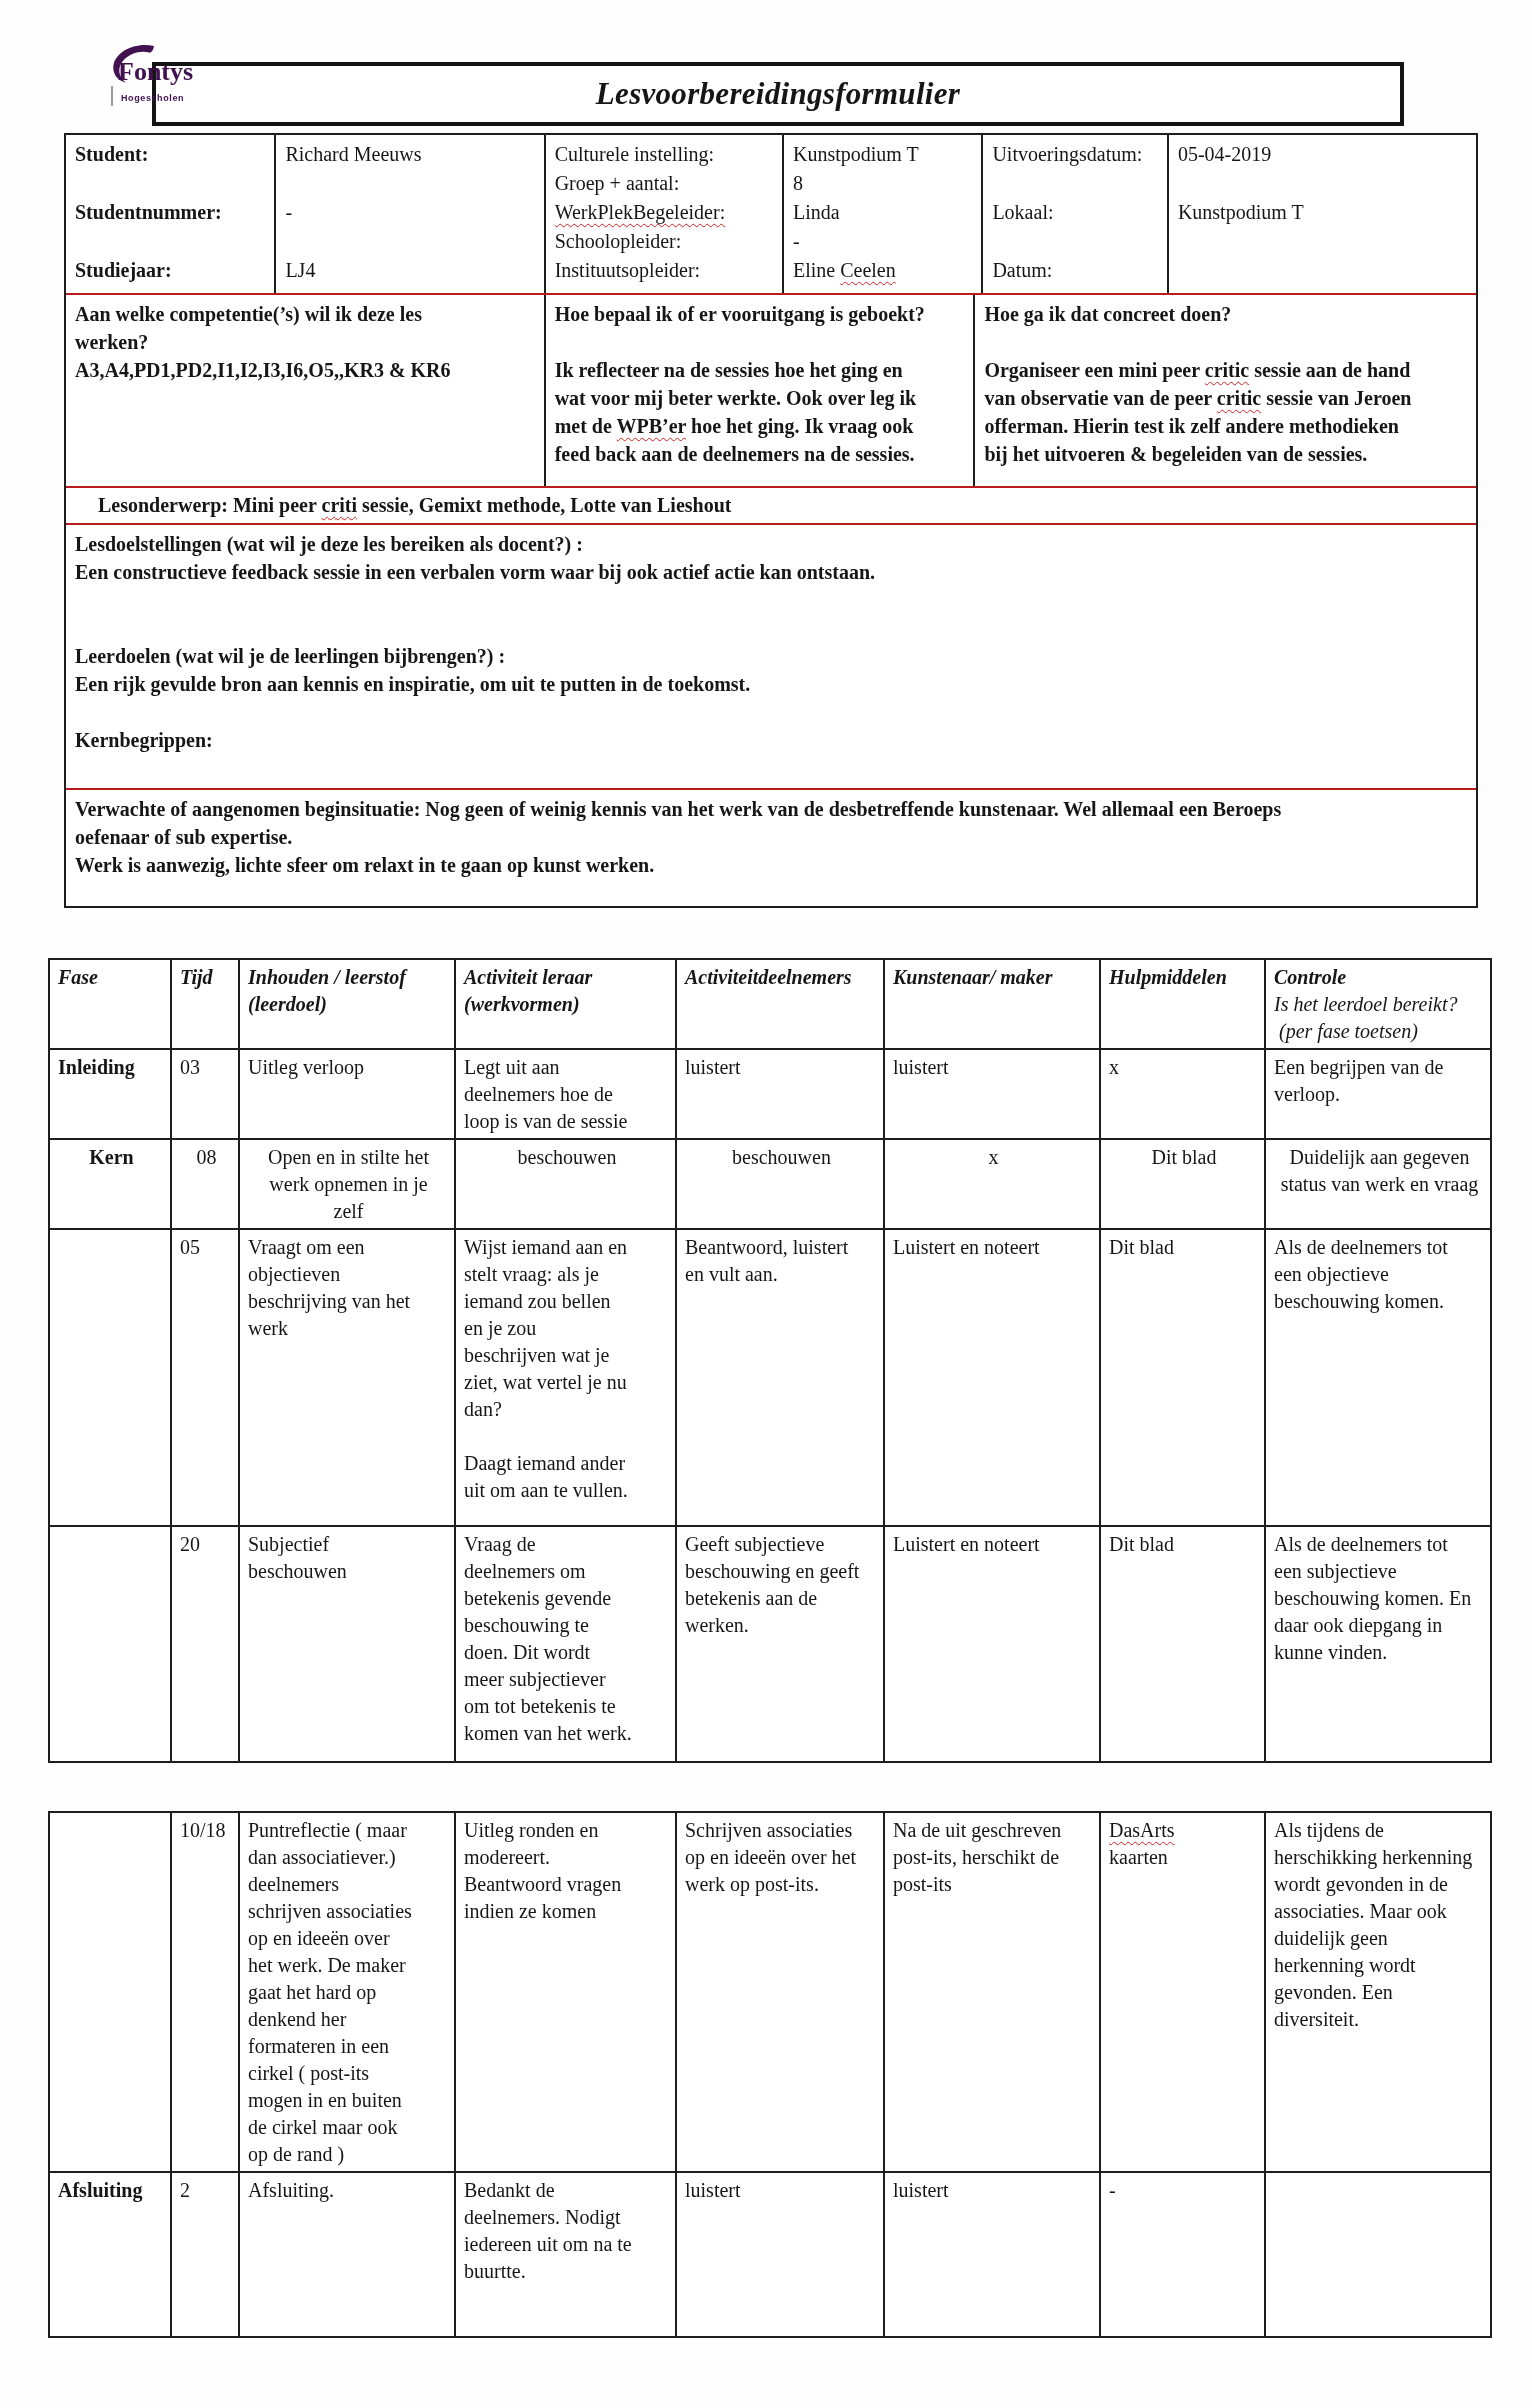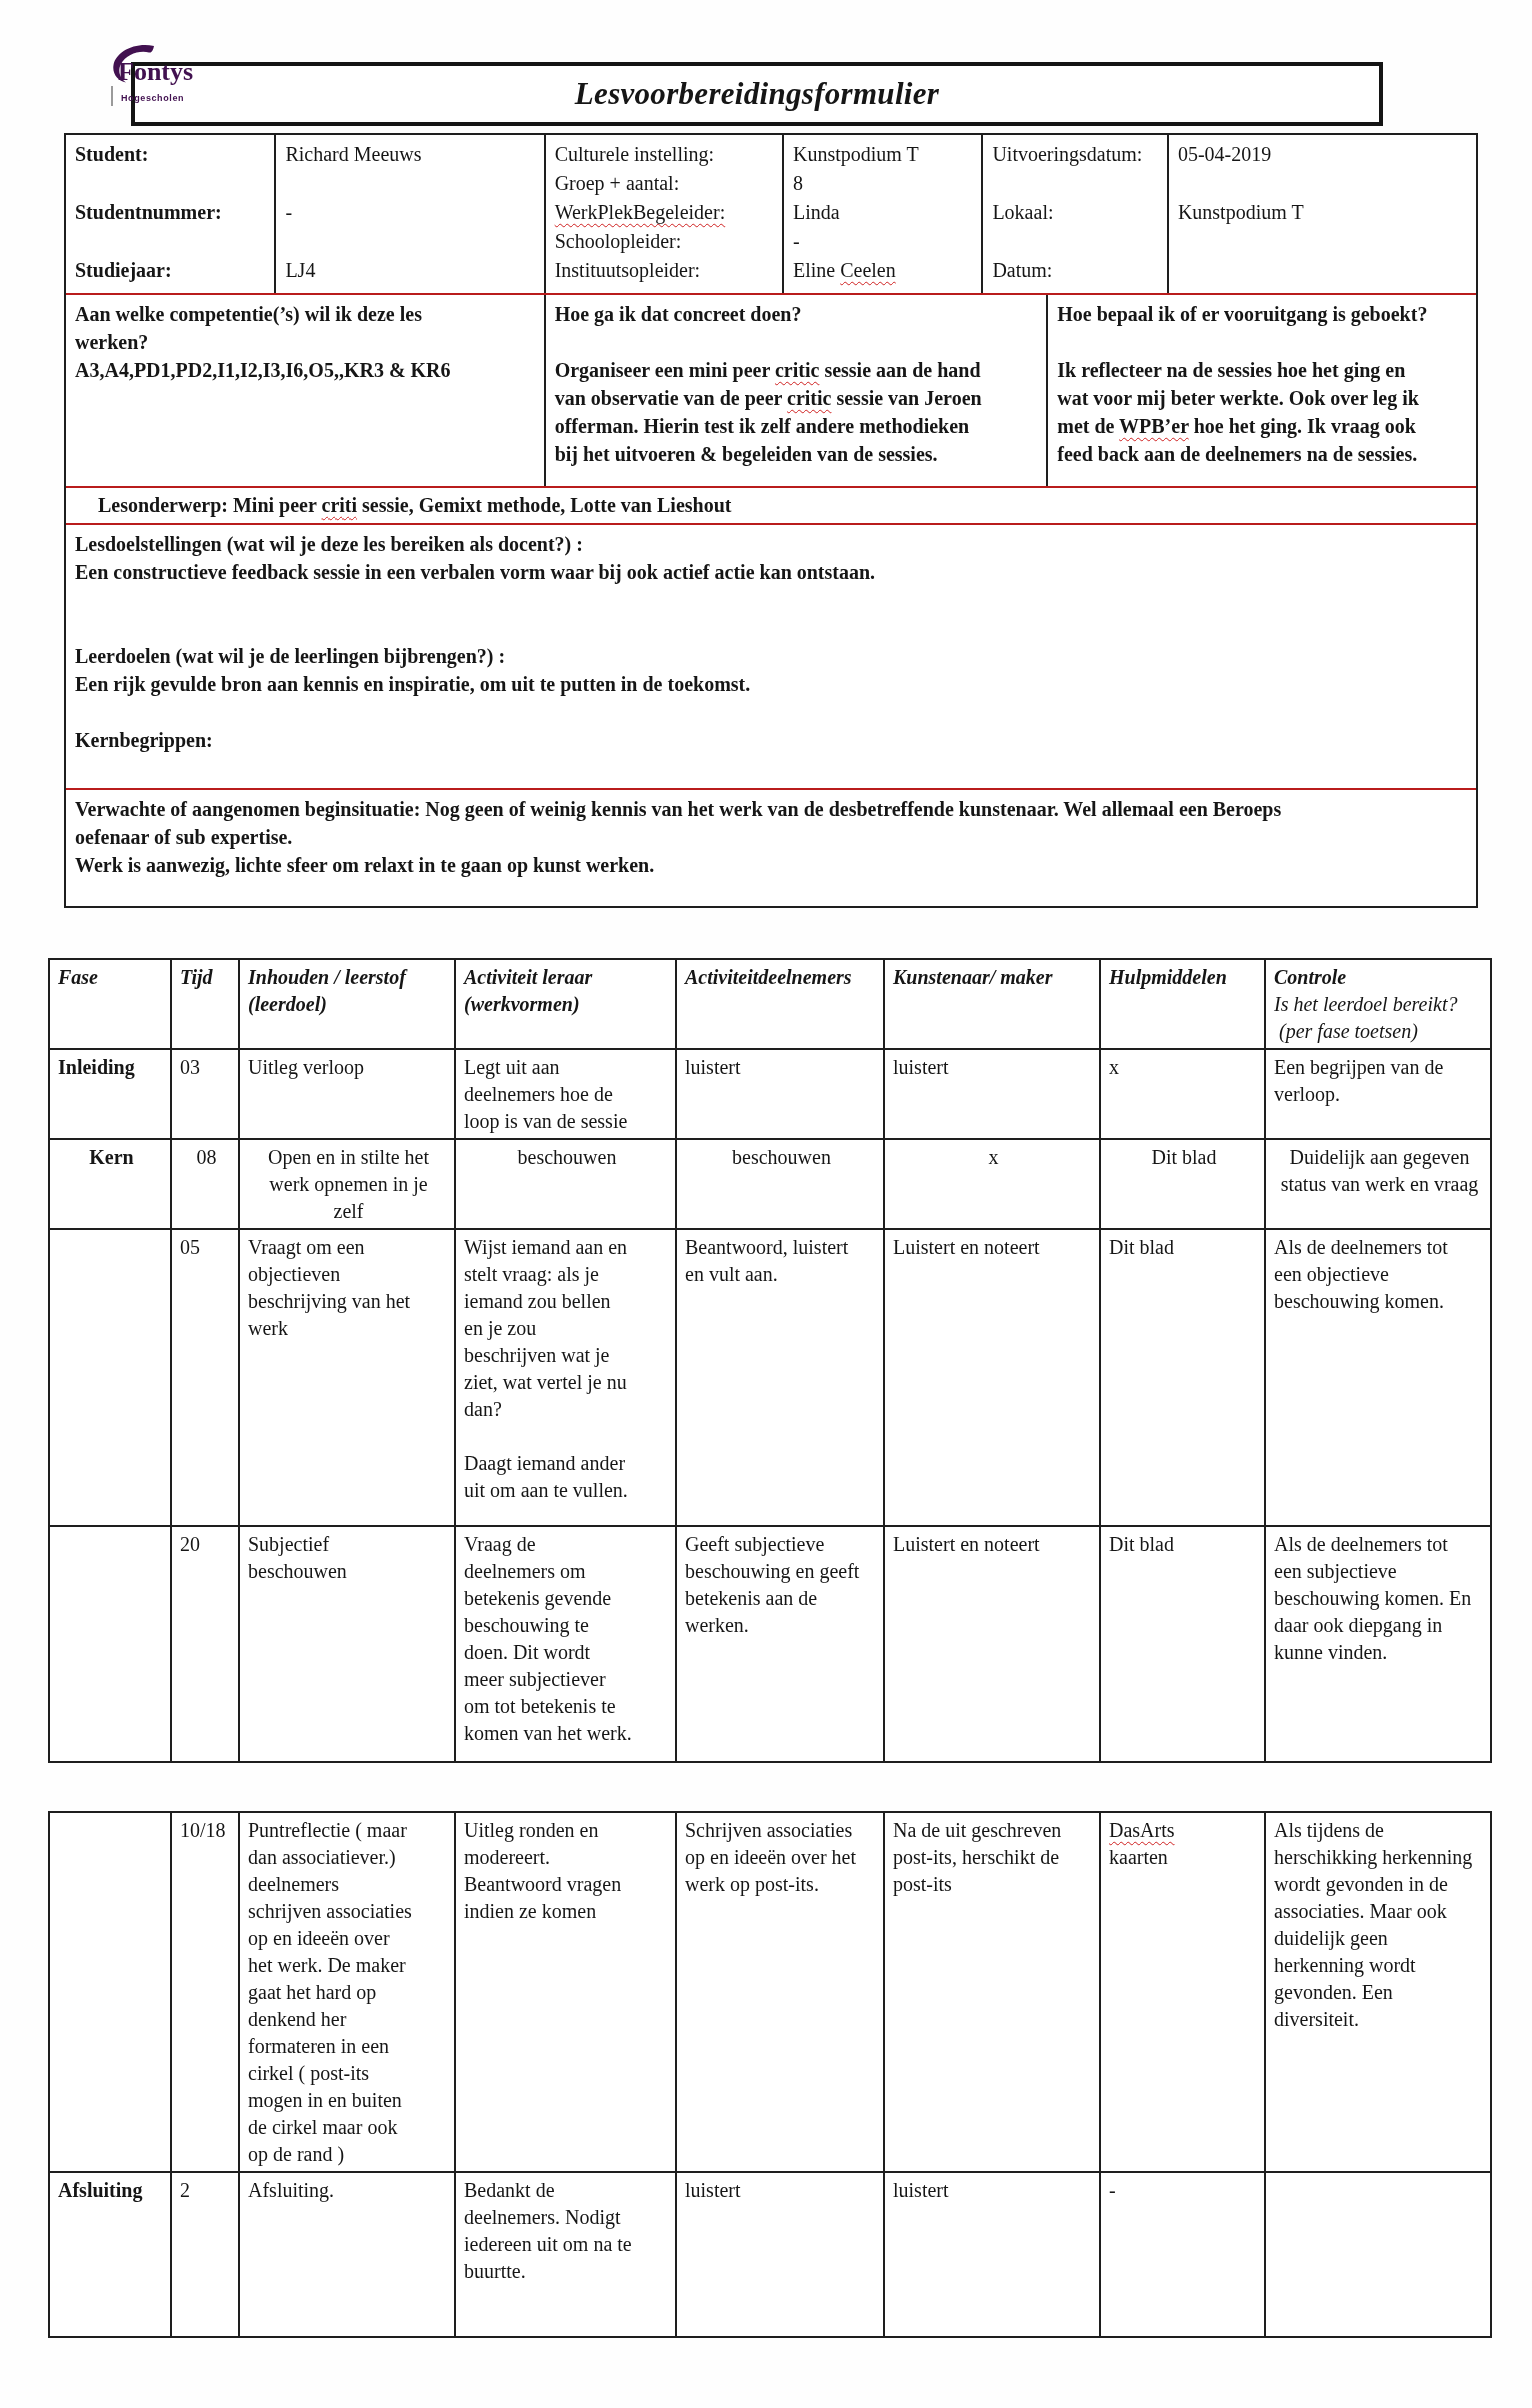--- a/index.html
+++ b/index.html
@@ -4,21 +4,21 @@
 <style>
   * { margin:0; padding:0; box-sizing:border-box; }
   html,body { background:#ffffff; }
   body { width:1532px; height:2408px; font-family:"Liberation Serif", serif; color:#161616; }
   .page { position:relative; width:1532px; height:2408px; background:#fefefe; padding:40px 42px 0 48px; overflow:hidden; }
 
   
   .logo { position:absolute; left:108px; top:44px; width:120px; height:76px; }
 
   
-  .titlebox { margin-left:83px; margin-top:22px; width:1252px; height:64px;
+  .titlebox { margin-left:104px; margin-top:22px; width:1252px; height:64px;
               border:4px solid #141414; display:flex; align-items:center; justify-content:center; background:#fff; }
   .titlebox h1 { font-size:31px; font-weight:bold; font-style:italic; letter-spacing:.3px; }
 
   
   .tableA { margin-left:16px; margin-top:7px; width:1414px; border:2px solid #1e1e1e; background:#fff; }
   .rowA { display:flex; border-top:2px solid #b91c1c; }
   .rowA:first-child { border-top:none; }
   .cellA { border-left:2px solid #1e1e1e; padding:5px 8px 4px 9px; white-space:pre-wrap;
            font-size:20px; line-height:29px; overflow:hidden; }
   .cellA:first-child { border-left:none; }
@@ -99,32 +99,32 @@
 Datum:</div>
       <div class="cellA w6 hr1">05-04-2019
 
 Kunstpodium T</div>
     </div>
 
     <div class="rowA">
       <div class="cellA b lh28 c1 hr2">Aan welke competentie(’s) wil ik deze les
 werken?
 A3,A4,PD1,PD2,I1,I2,I3,I6,O5,,KR3 &amp; KR6</div>
+      <div class="cellA b lh28 c3 hr2"><span>Hoe bepaal ik of er vooruitgang is geboekt?
+
+Ik reflecteer na de sessies hoe het ging en
+wat voor mij beter werkte. Ook over leg ik
+met de </span><span class="sq">WPB’er</span><span> hoe het ging. Ik vraag ook
+feed back aan de deelnemers na de sessies.</span></div>
       <div class="cellA b lh28 c2 hr2"><span>Hoe ga ik dat concreet doen?
 
 Organiseer een mini peer </span><span class="sq">critic</span><span> sessie aan de hand
 van observatie van de peer </span><span class="sq">critic</span><span> sessie van Jeroen
 offerman. Hierin test ik zelf andere methodieken
 bij het uitvoeren &amp; begeleiden van de sessies.</span></div>
-      <div class="cellA b lh28 c3 hr2"><span>Hoe bepaal ik of er vooruitgang is geboekt?
-
-Ik reflecteer na de sessies hoe het ging en
-wat voor mij beter werkte. Ook over leg ik
-met de </span><span class="sq">WPB’er</span><span> hoe het ging. Ik vraag ook
-feed back aan de deelnemers na de sessies.</span></div>
     </div>
 
     <div class="rowA">
       <div class="cellA b full hr3"><span>Lesonderwerp: Mini peer </span><span class="sq">criti</span><span> sessie, Gemixt methode, Lotte van Lieshout</span></div>
     </div>
 
     <div class="rowA">
       <div class="cellA b lh28 full hr4">Lesdoelstellingen (wat wil je deze les bereiken als docent?) :
 Een constructieve feedback sessie in een verbalen vorm waar bij ook actief actie kan ontstaan.
 

